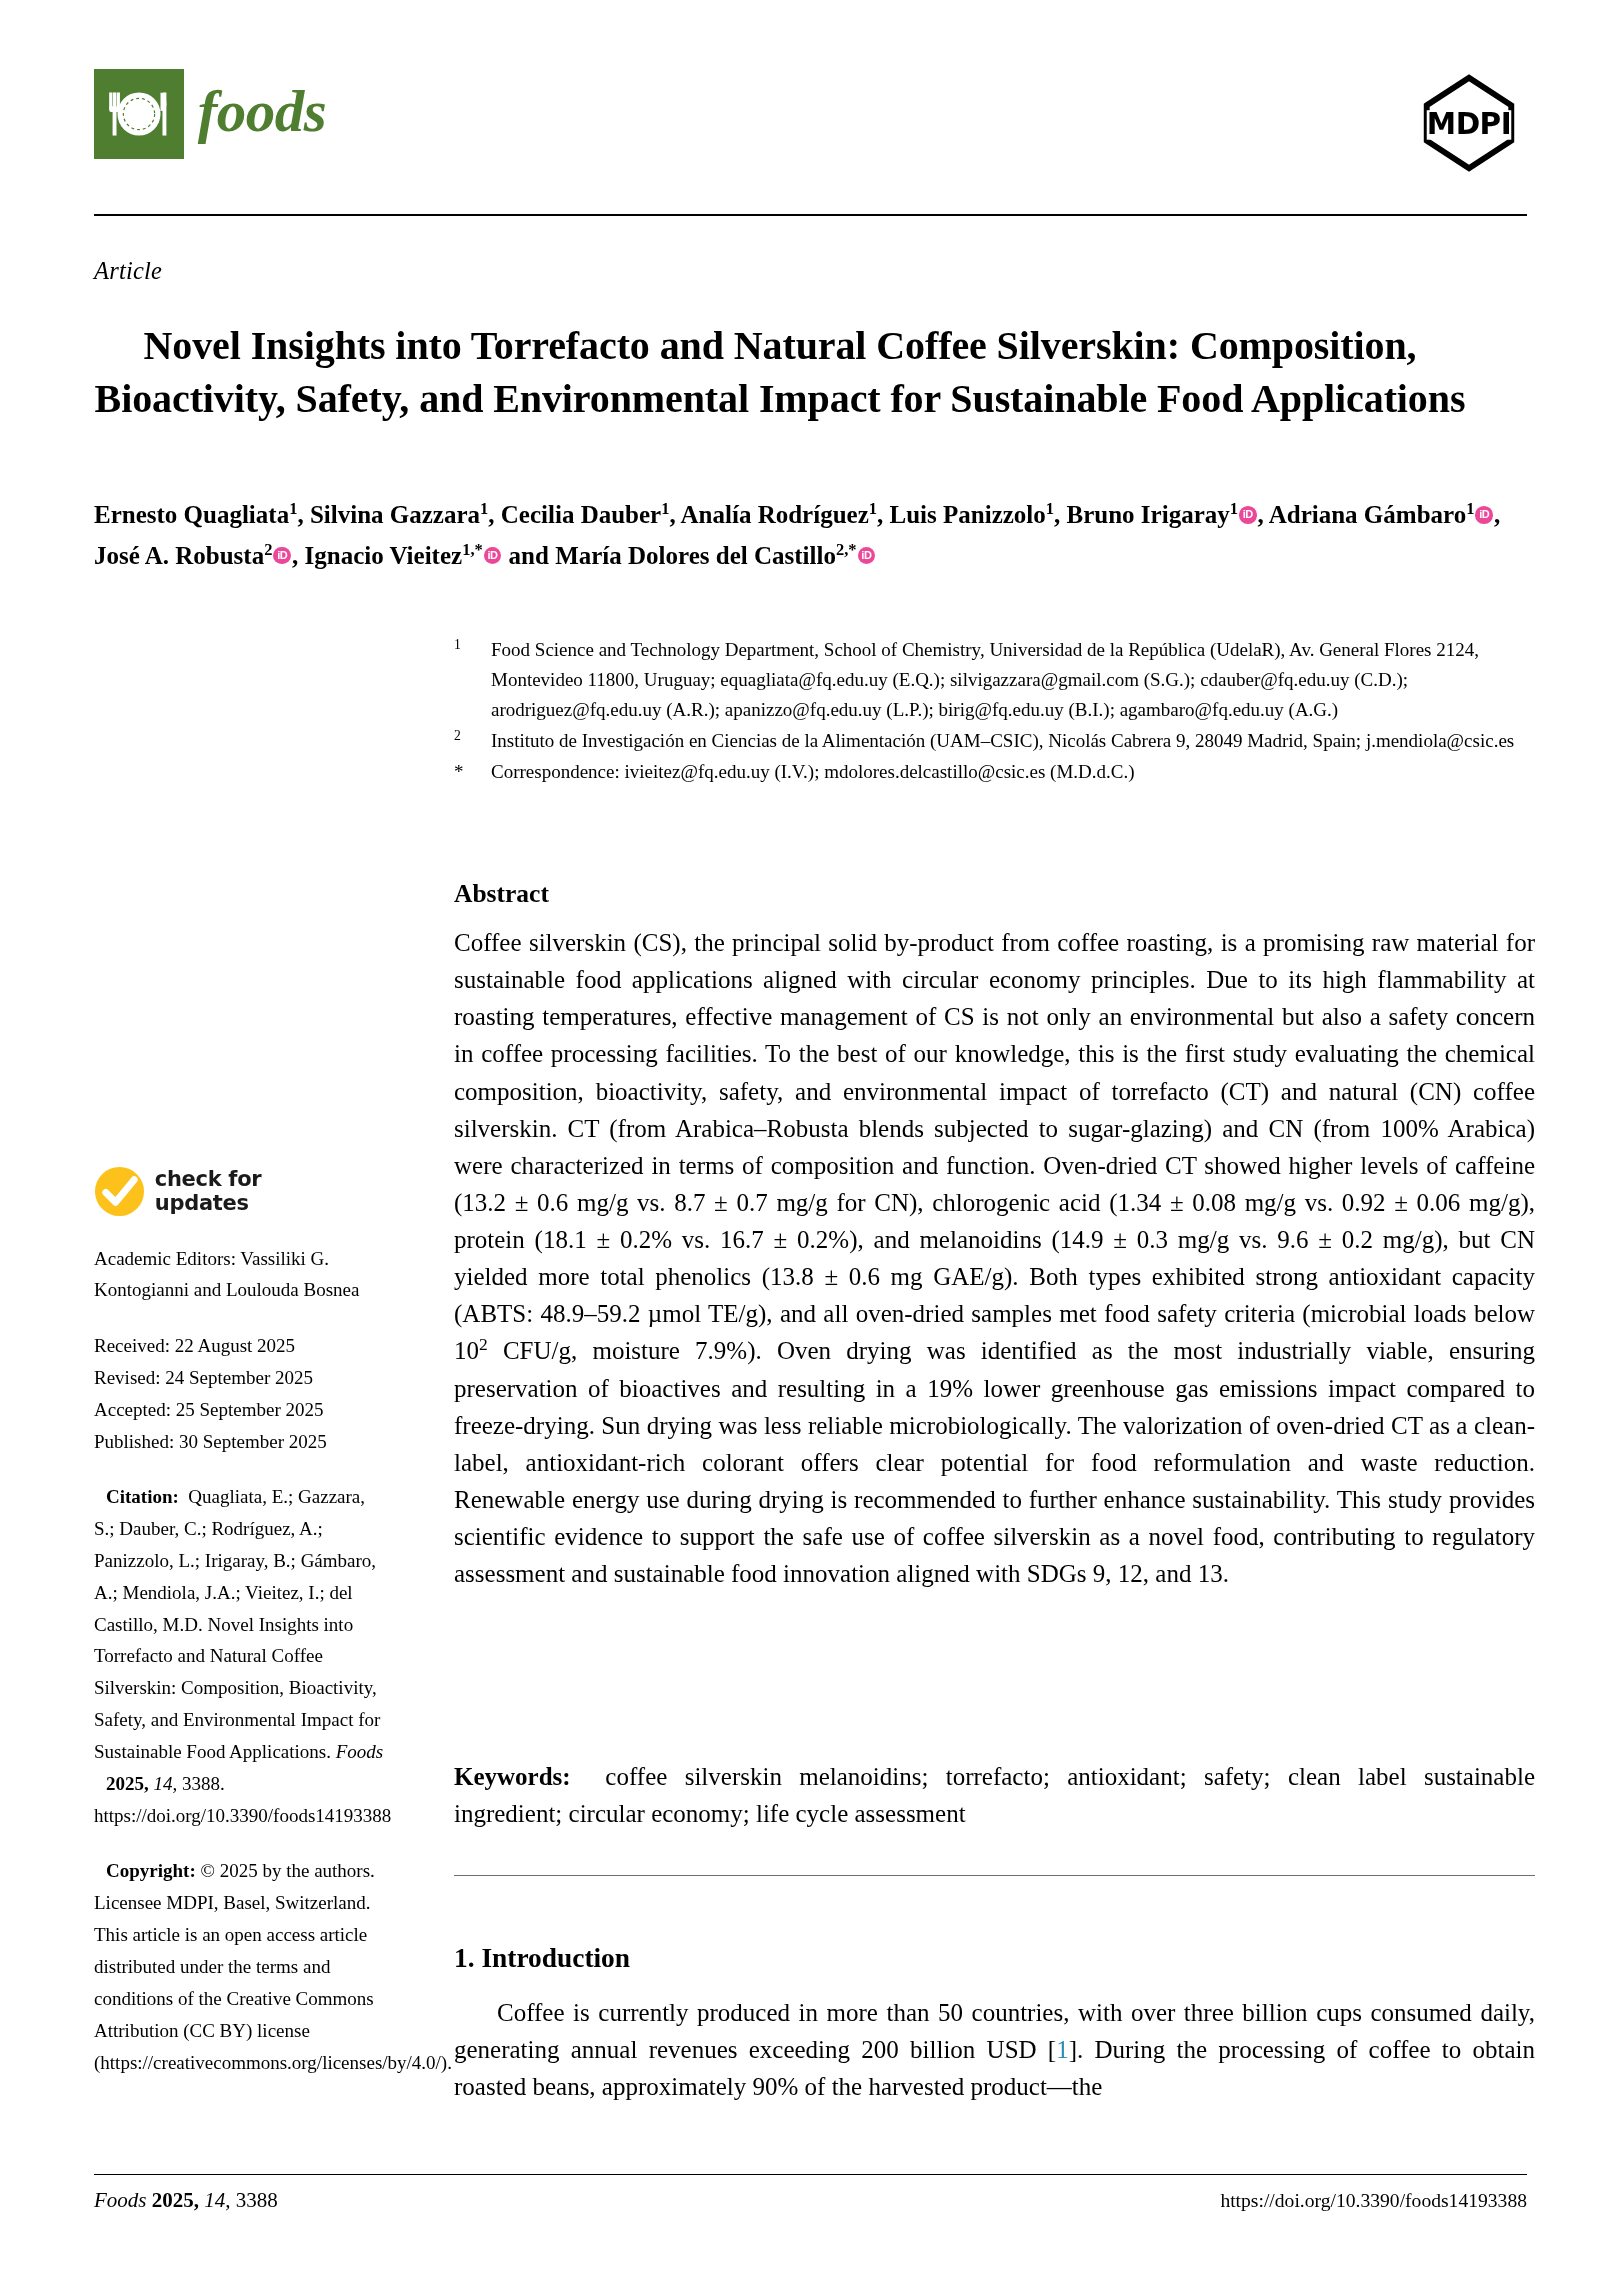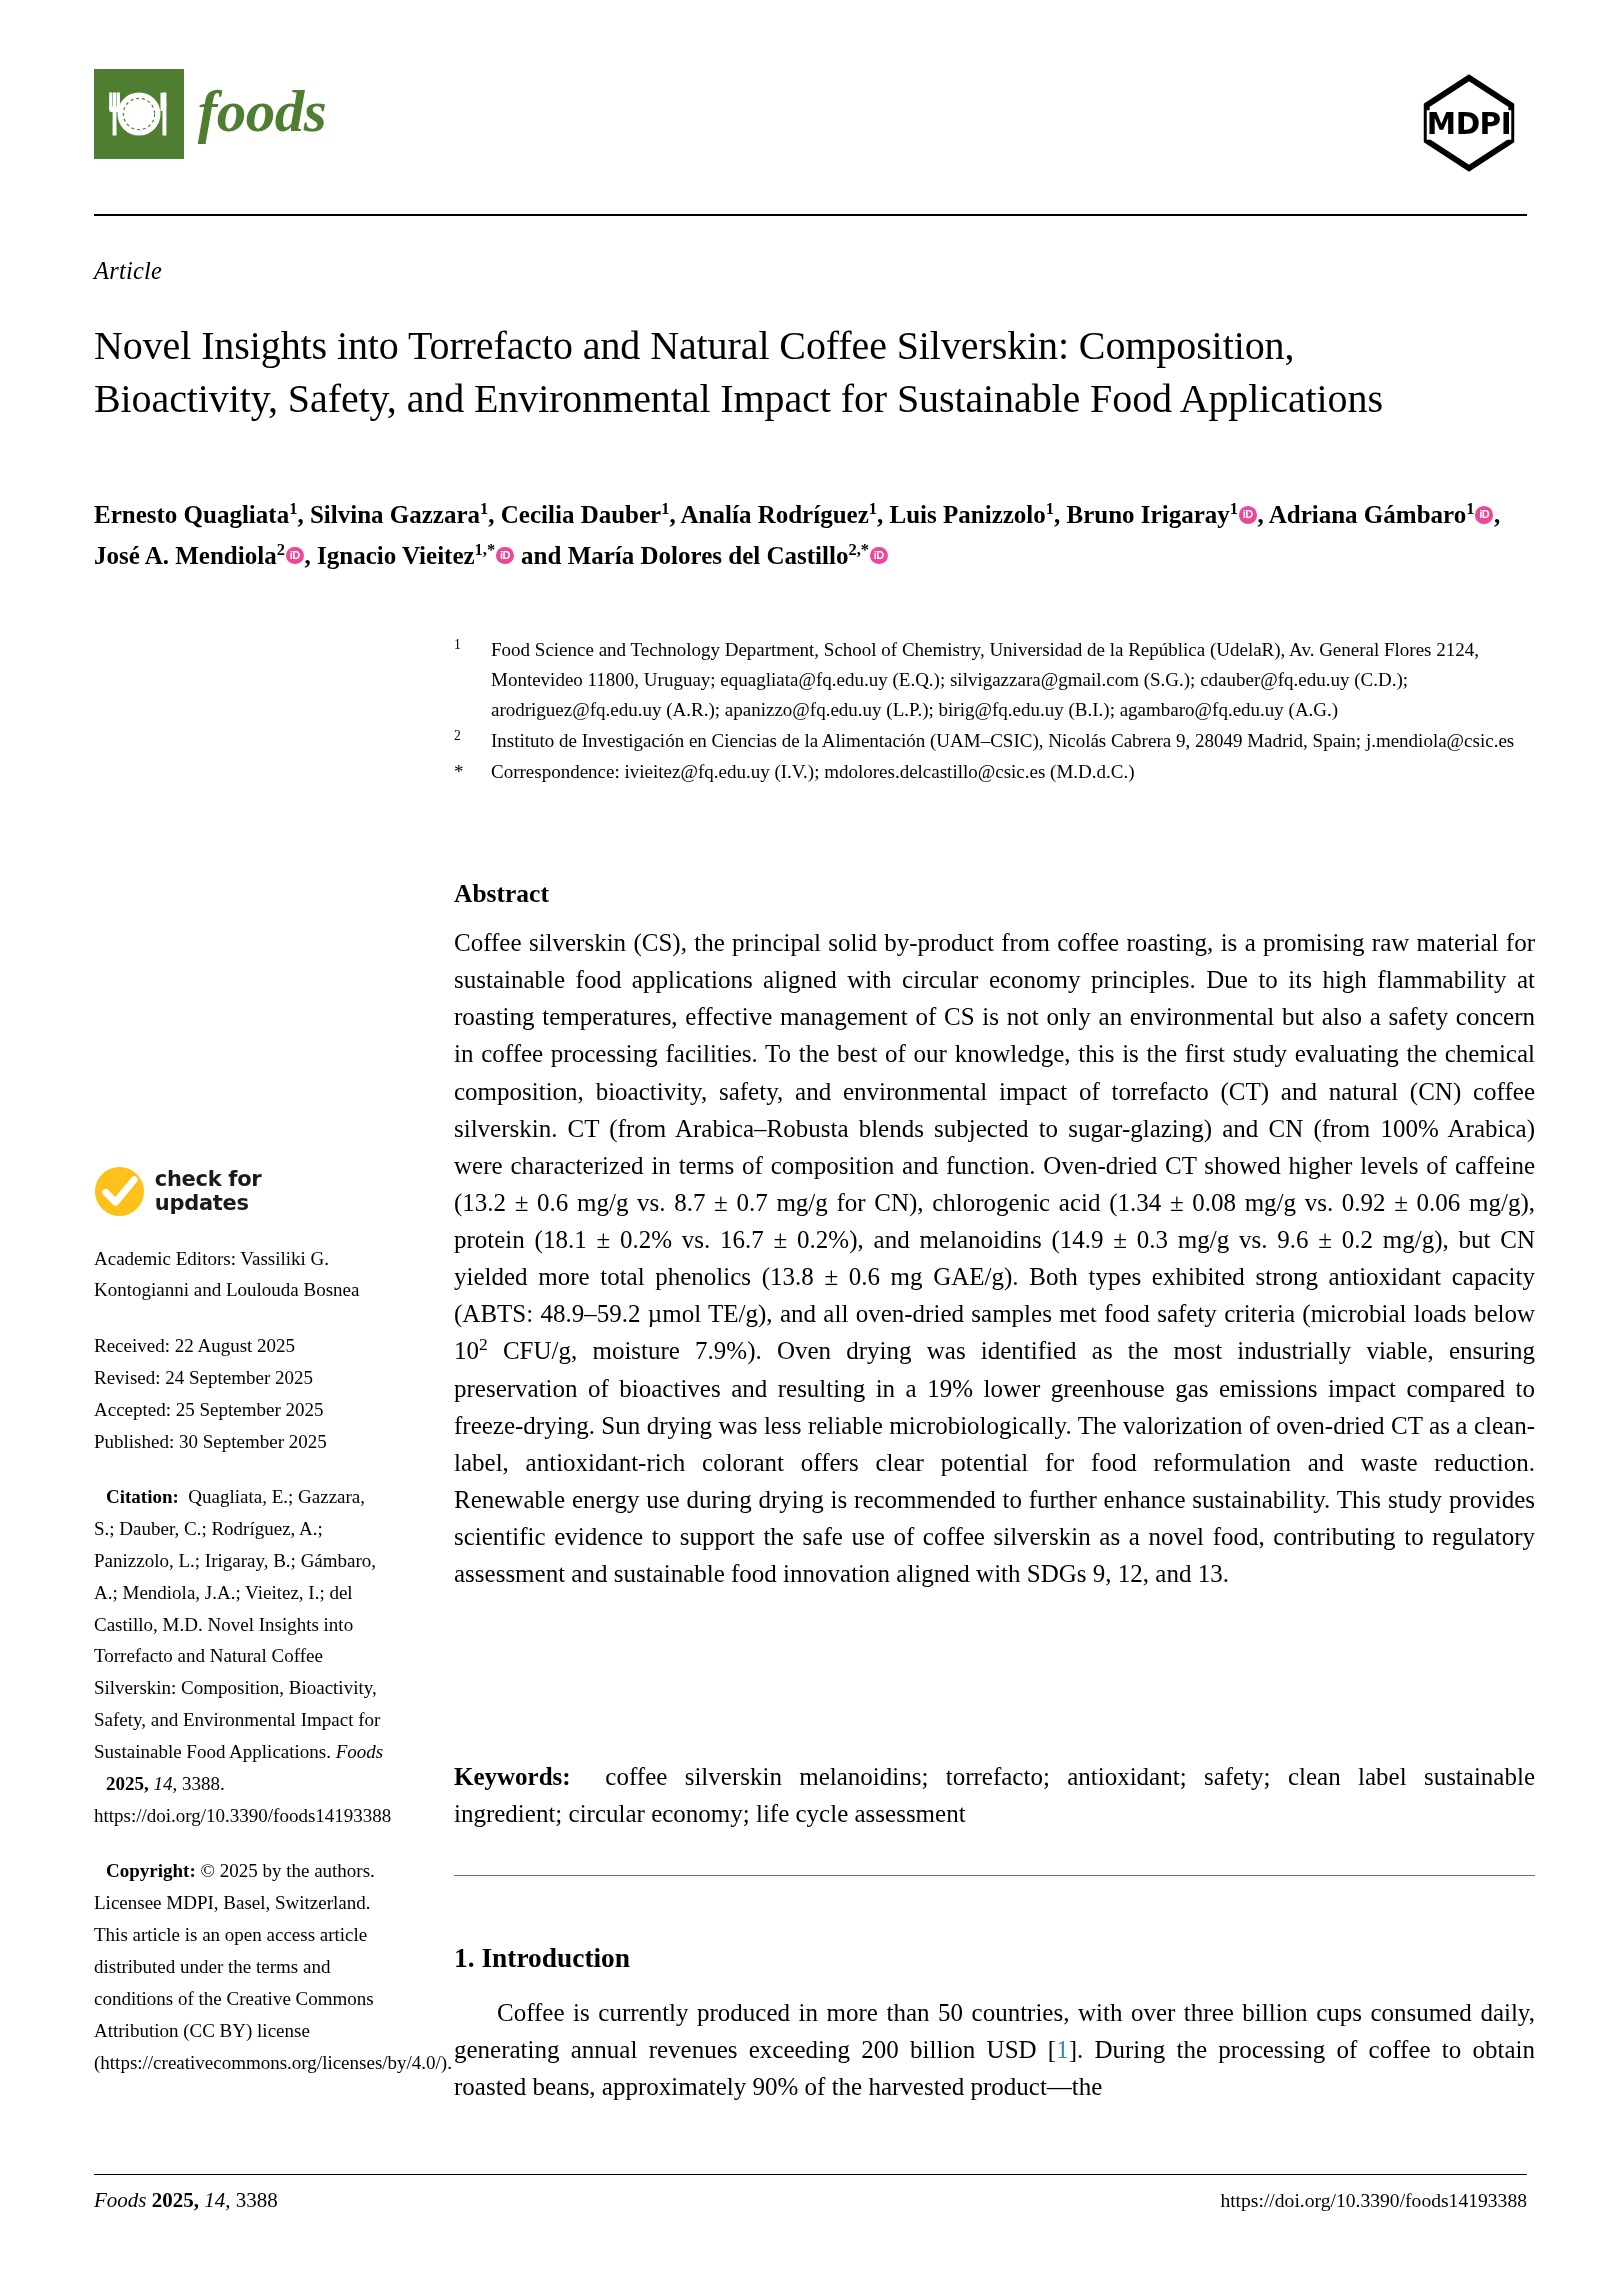--- a/index.html
+++ b/index.html
@@ -82,23 +82,24 @@
     font-style: italic;
     font-size: 24.5px;
     letter-spacing: 0.2px;
   }
   .paper-title {
     position: absolute;
     left: 94px;
     top: 292px;
     width: 1372px;
     font-size: 40px;
-    font-weight: 400;
+    font-weight: 700;
     line-height: 1.33;
     letter-spacing: -0.1px;
+    text-align: center;
   }
 
   
   .authors {
     position: absolute;
     left: 94px;
     top: 495px;
     width: 1441px;
     font-size: 25px;
     font-weight: 700;
@@ -304,21 +305,21 @@
   <h1 class="paper-title">Novel Insights into Torrefacto and Natural Coffee Silverskin: Composition, Bioactivity, Safety, and Environmental Impact for Sustainable Food Applications</h1>
 
   <div class="authors">
     <span>Ernesto Quagliata</span><sup>1</sup>,
     <span>Silvina Gazzara</span><sup>1</sup>,
     <span>Cecilia Dauber</span><sup>1</sup>,
     <span>Analía Rodríguez</span><sup>1</sup>,
     <span>Luis Panizzolo</span><sup>1</sup>,
     <span>Bruno Irigaray</span><sup>1</sup><span class="orcid">iD</span>,
     <span>Adriana Gámbaro</span><sup>1</sup><span class="orcid">iD</span>,
-    <span>José A. Mendiola</span><sup>2</sup><span class="orcid">iD</span>,
+    <span>José A. Robusta</span><sup>2</sup><span class="orcid">iD</span>,
     <span>Ignacio Vieitez</span><sup>1,*</sup><span class="orcid">iD</span>
     and
     <span>María Dolores del Castillo</span><sup>2,*</sup><span class="orcid">iD</span>
   </div>
 
   <div class="affiliations">
     <div class="aff-row">
       <div class="aff-marker"><sup>1</sup></div>
       <div class="aff-body">Food Science and Technology Department, School of Chemistry, Universidad de la República (UdelaR), Av. General Flores 2124, Montevideo 11800, Uruguay; equagliata@fq.edu.uy (E.Q.); silvigazzara@gmail.com (S.G.); cdauber@fq.edu.uy (C.D.); arodriguez@fq.edu.uy (A.R.); apanizzo@fq.edu.uy (L.P.); birig@fq.edu.uy (B.I.); agambaro@fq.edu.uy (A.G.)</div>
     </div>

